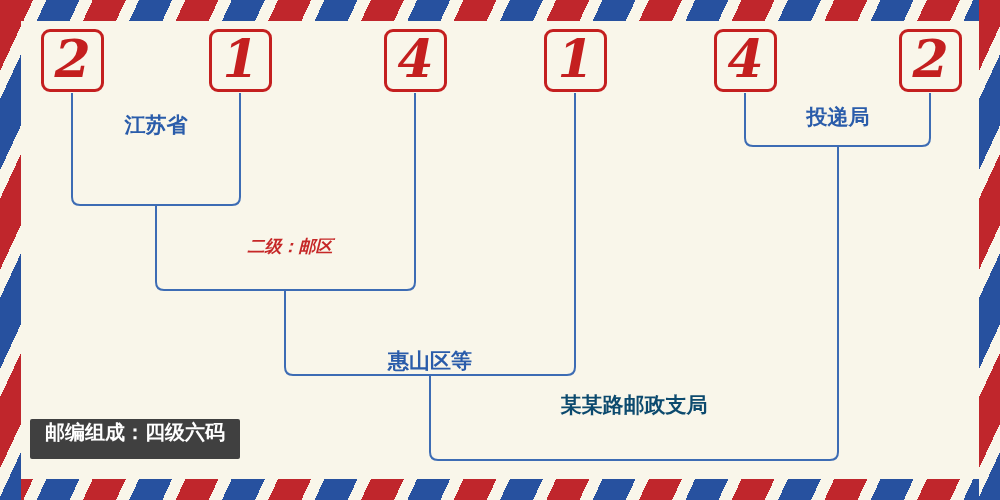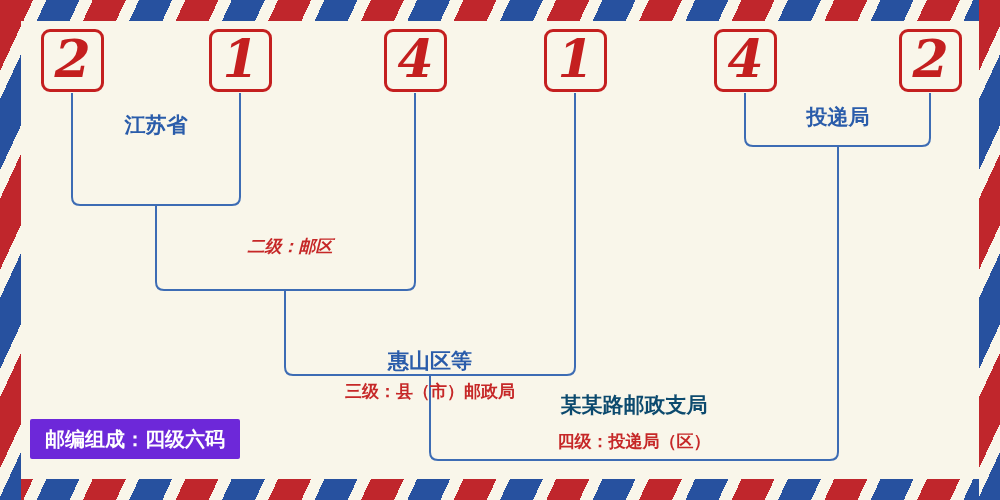--- a/index.html
+++ b/index.html
@@ -107,26 +107,25 @@
   .lb-branch .level-desc { margin-top: 11px; }
   .lb-delivery { left: 763px; top: 104px; width: 150px; }
 
   
   .badge {
     position: absolute;
     left: 30px;
     top: 419px;
     height: 40px;
     padding: 0 15px;
-    background: #6d28d9;
+    background: #404040;
     color: #ffffff;
     font-size: 20px;
     font-weight: bold;
     display: flex;
-    align-items: center;
     border-radius: 2px;
   }
 </style>
 </head>
 <body>
 
 <div class="stage">
 
   <div class="stripe stripe-top"></div>
   <div class="stripe stripe-bottom"></div>
@@ -163,26 +162,24 @@
   <div class="label-block lb-province">
     <span class="place-name">江苏省</span>
   </div>
 
   <div class="label-block lb-district">
     <span class="level-desc">二级：邮区</span>
   </div>
 
   <div class="label-block lb-county">
     <span class="place-name">惠山区等</span>
-    <span class="level-desc">三级：县（市）邮政局</span>
   </div>
 
   <div class="label-block lb-branch">
     <span class="place-name navy">某某路邮政支局</span>
-    <span class="level-desc">四级：投递局（区）</span>
   </div>
 
   <div class="label-block lb-delivery">
     <span class="place-name">投递局</span>
   </div>
 
   <div class="badge">
     <span>邮编组成：四级六码</span>
   </div>
 

